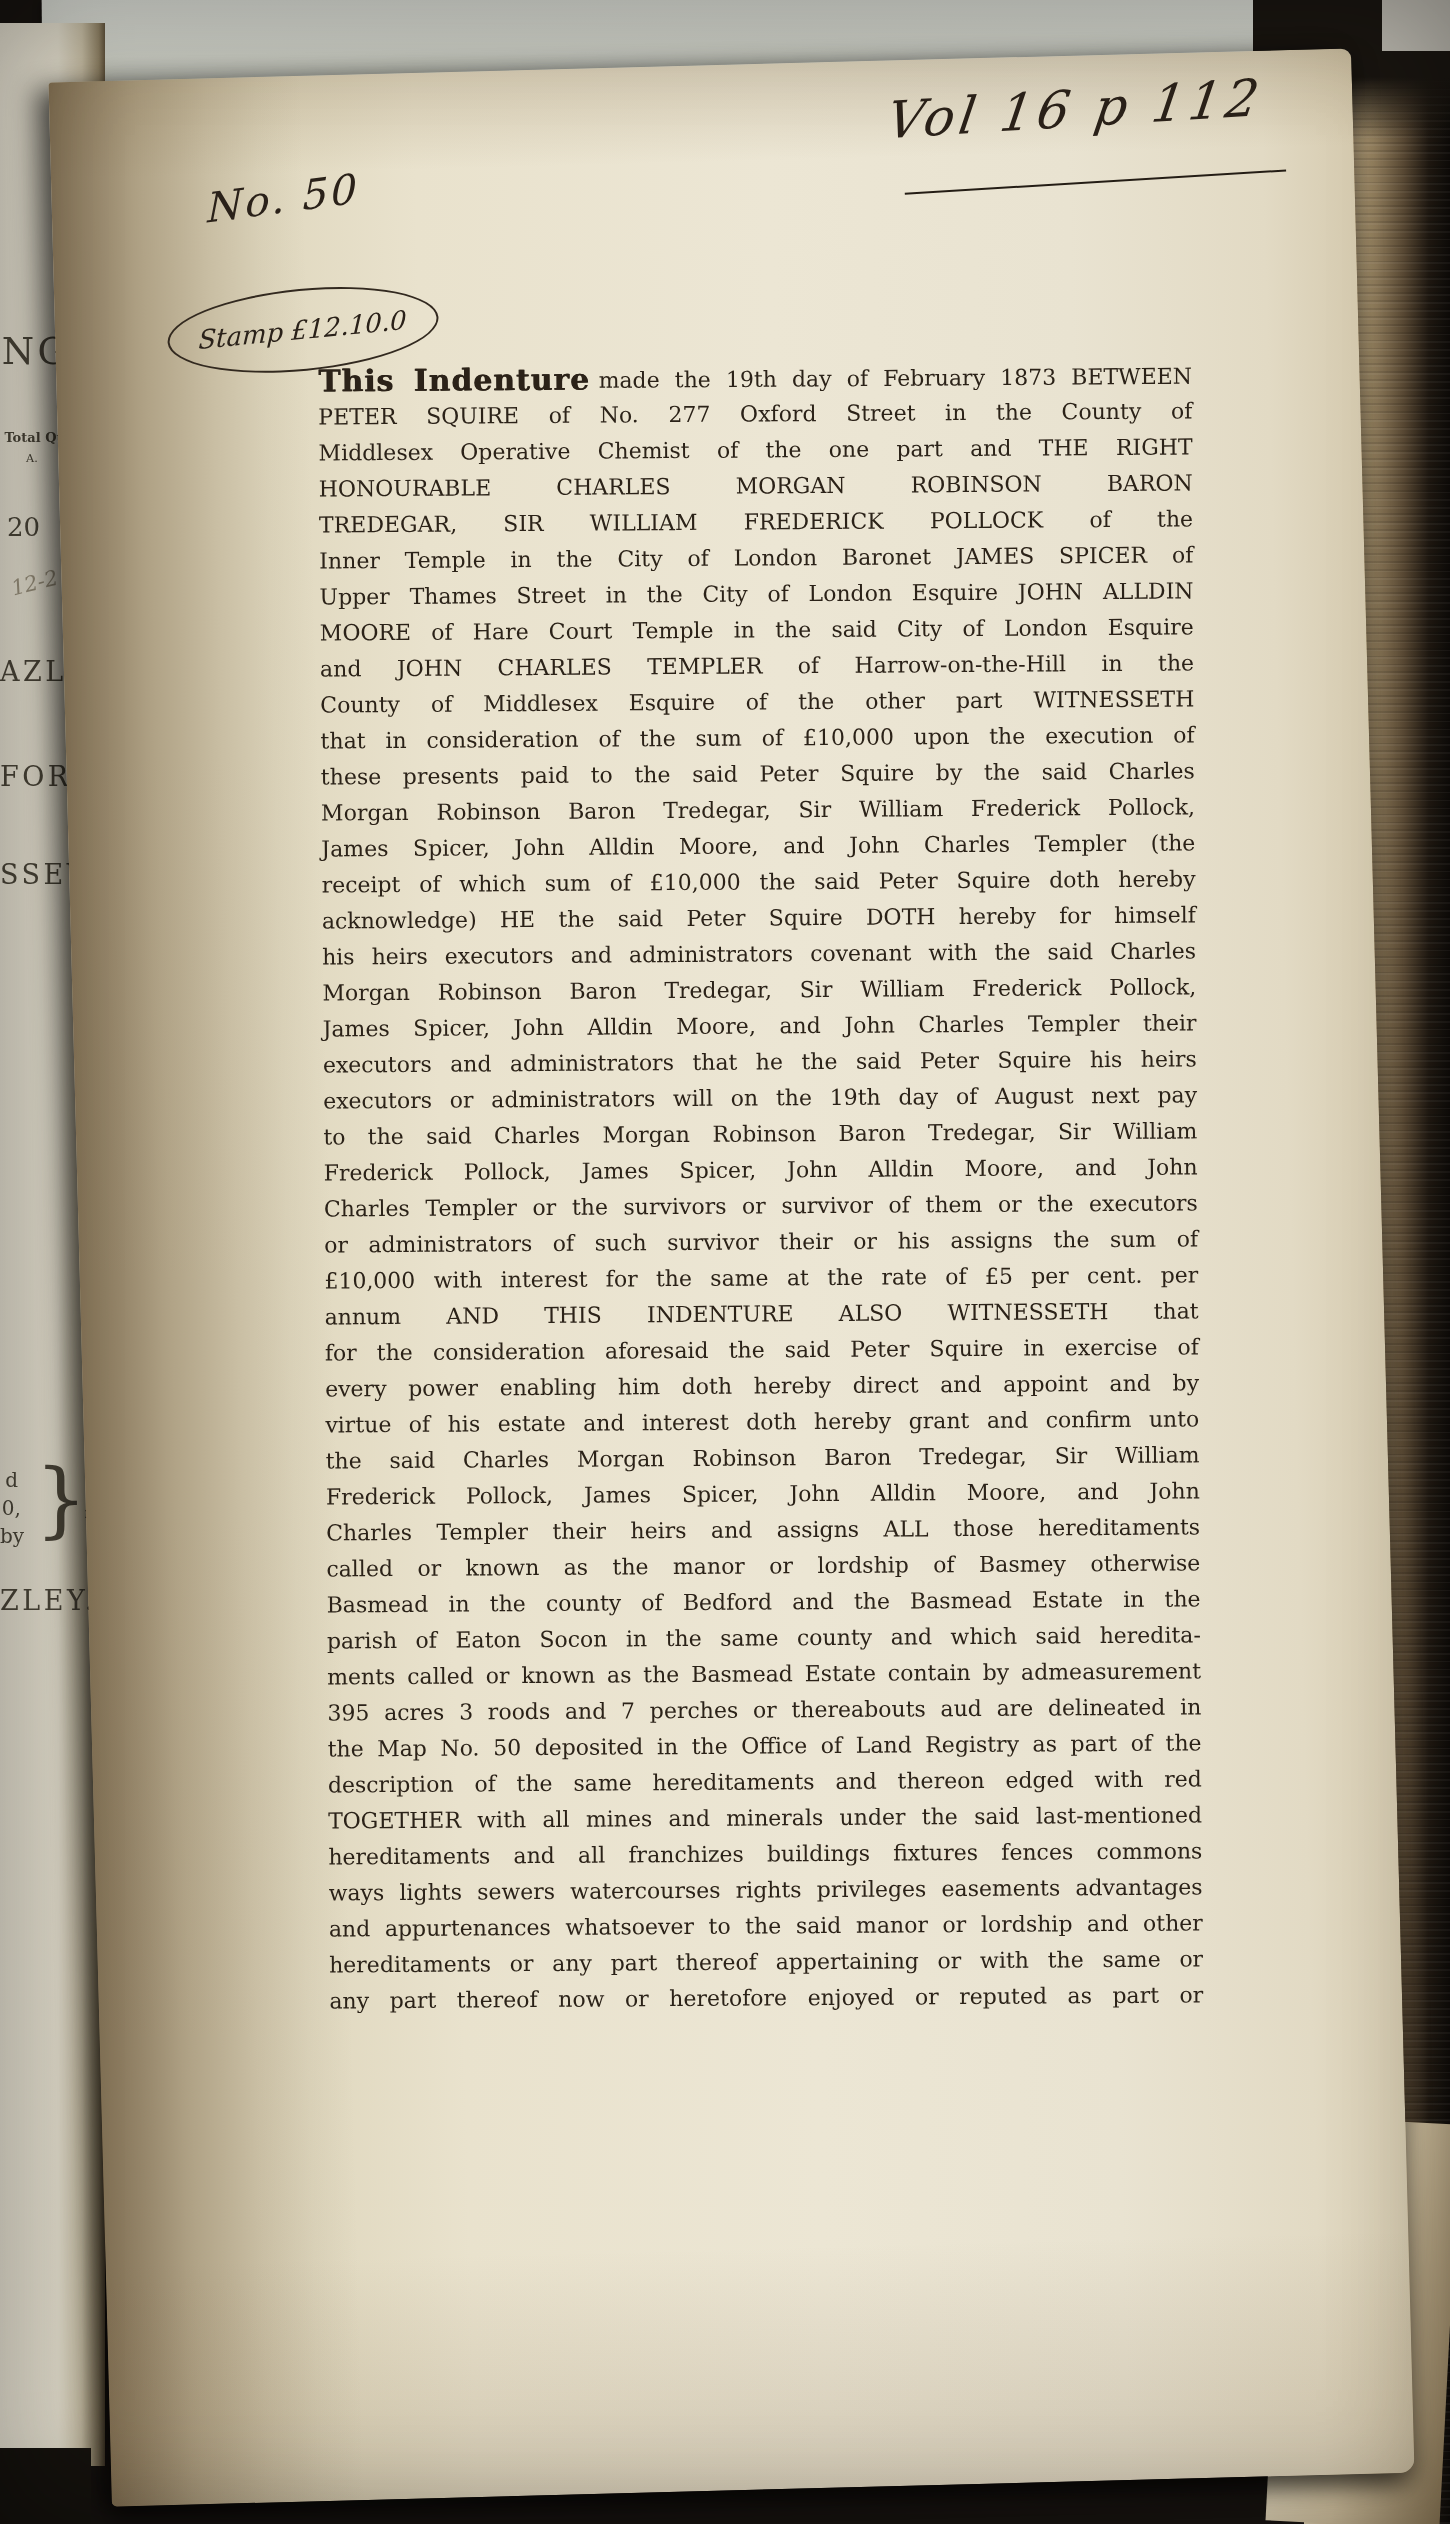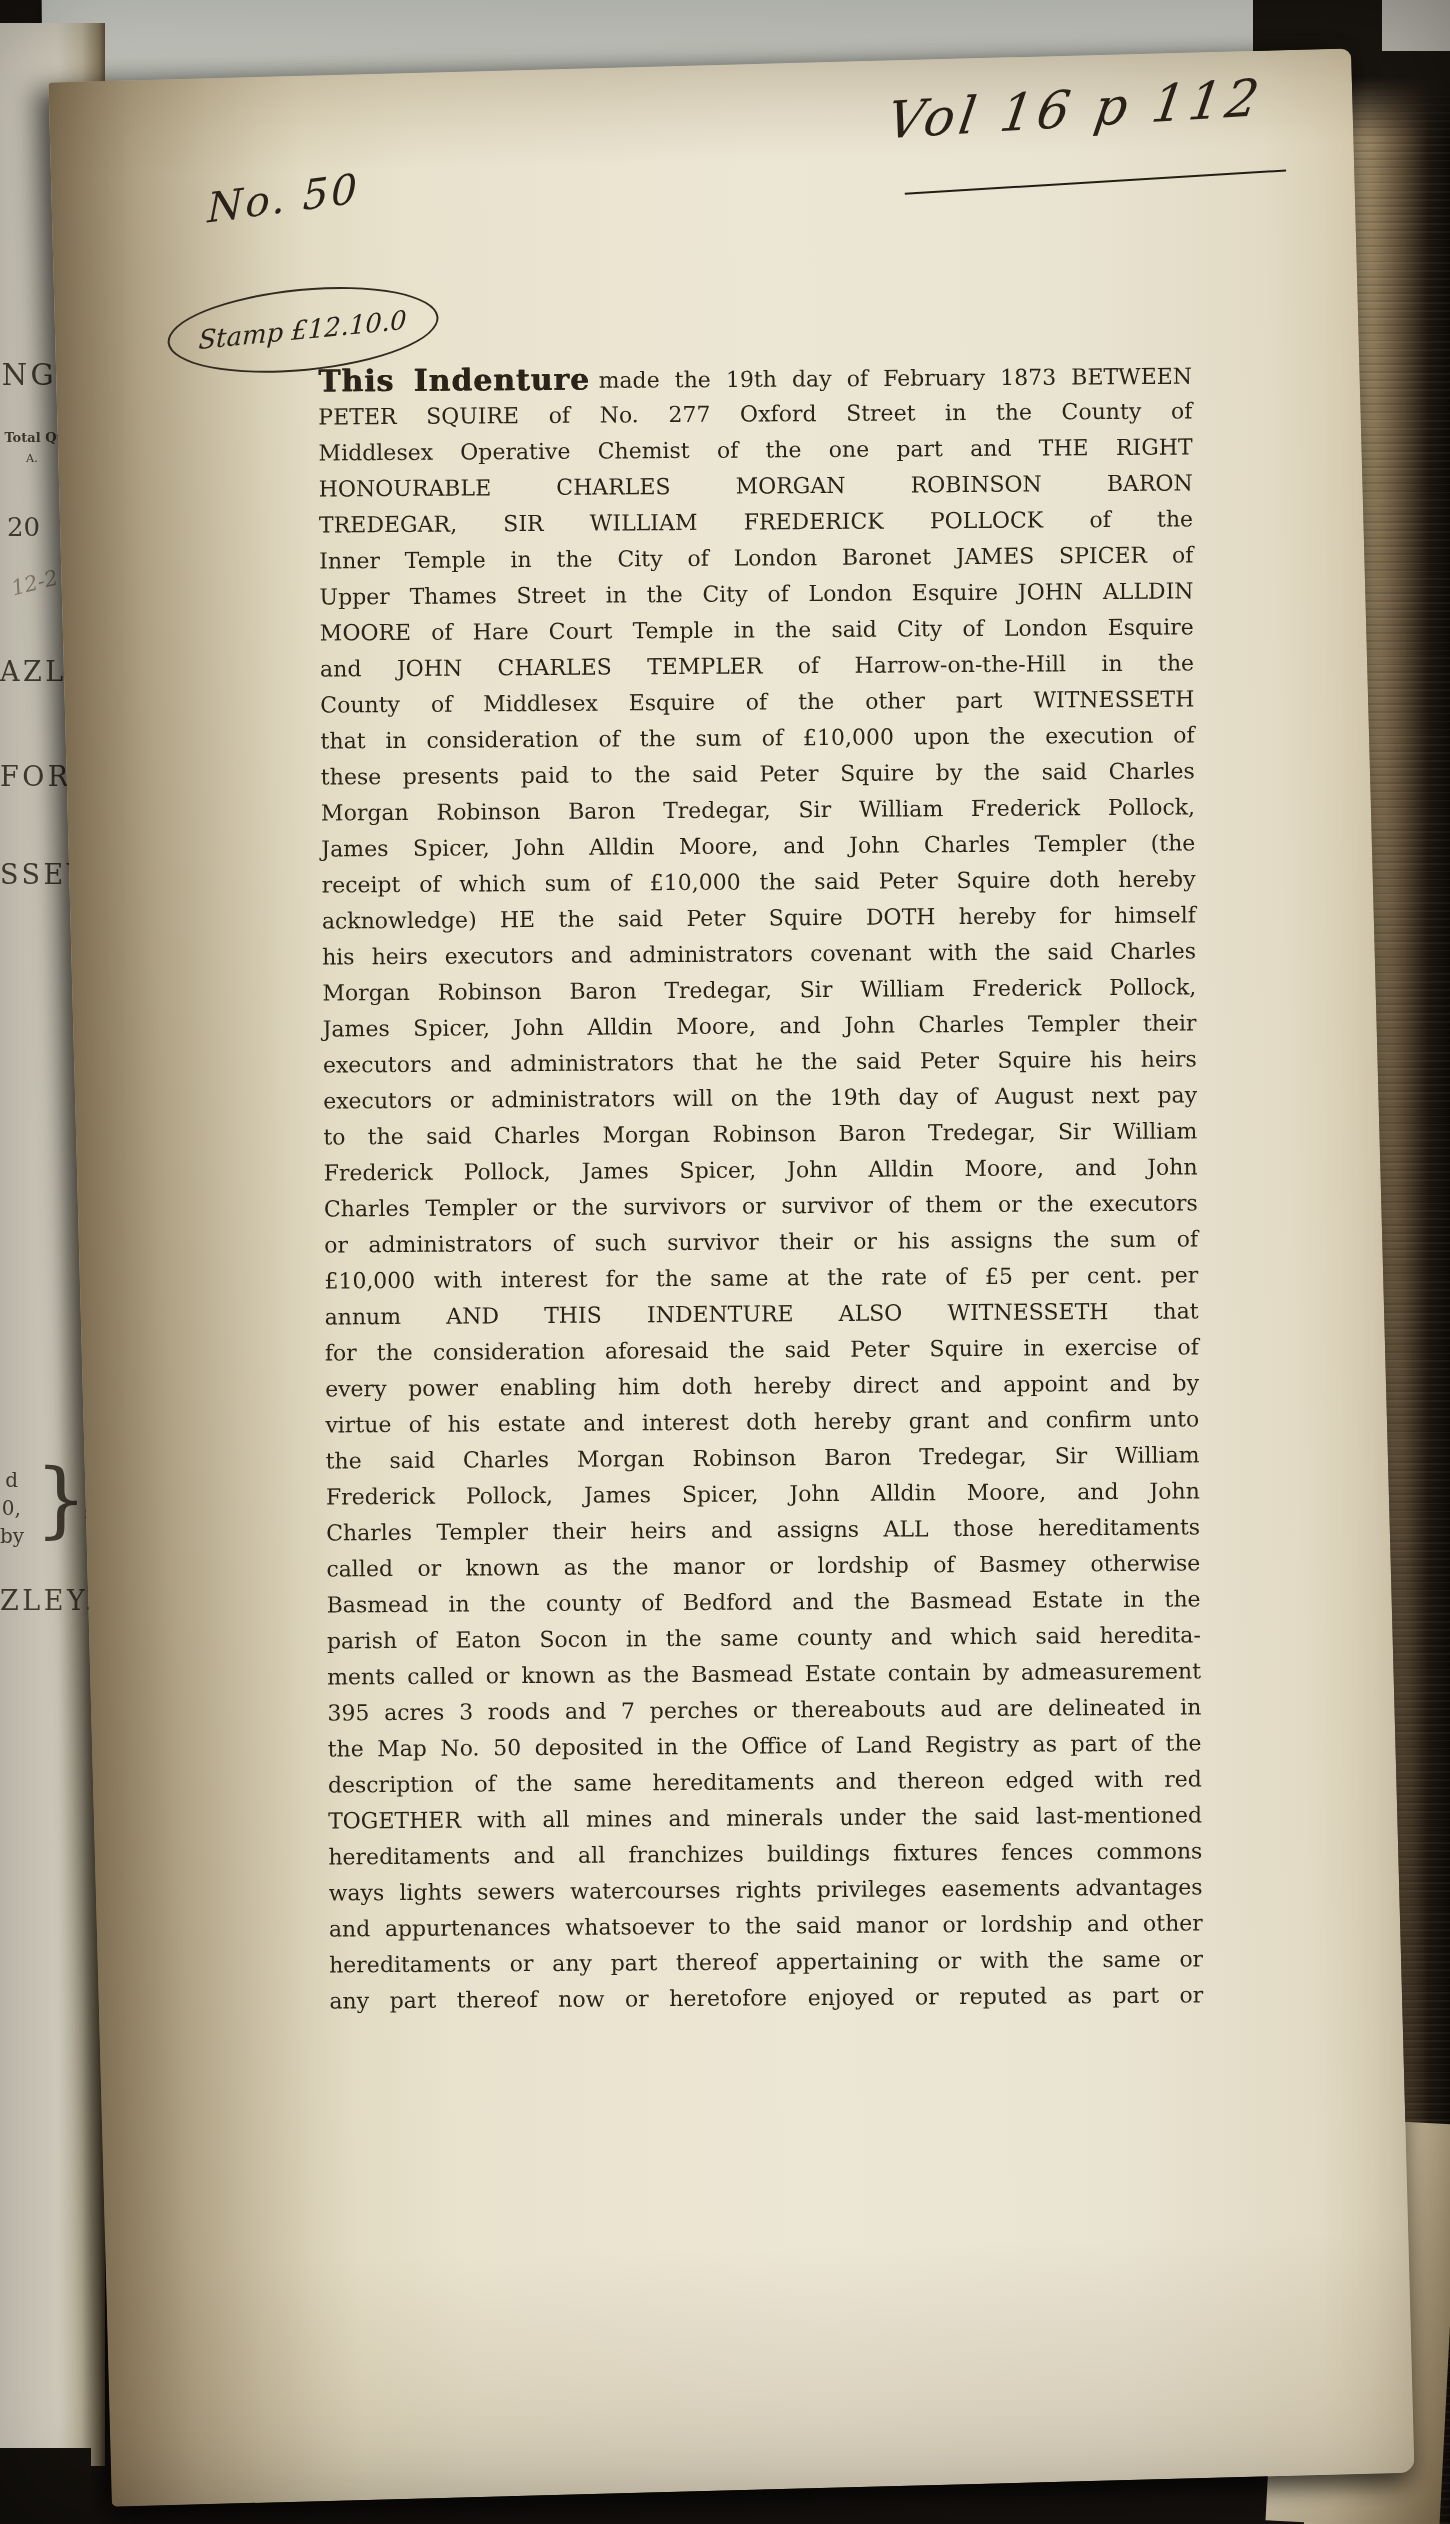--- a/index.html
+++ b/index.html
@@ -24,21 +24,21 @@
 
   
   #bottom-right-curl{position:absolute;left:1276px;top:2120px;width:174px;height:405px;
     background:linear-gradient(100deg,#e7dfc7,#ccbc9b 55%,#8d7957);transform:rotate(3deg)}
 
   
   #left-page{position:absolute;left:0;top:23px;width:105px;height:2443px;overflow:hidden;
     background:linear-gradient(90deg,#ddd8c9 0%,#d7d2c2 55%,#bdb49c 78%,#877a5f 94%,#5a4d38 100%);
     color:#464135}
   .frag{position:absolute;white-space:nowrap}
-  #frag-ng{left:1.7px;top:335px;font-size:29px;letter-spacing:3.5px}
+  #frag-ng{left:1.7px;top:307px;font-size:37px;letter-spacing:3.5px}
   #frag-total{left:4.4px;top:407px;font-size:13px;font-weight:bold}
   #frag-col-a{left:26px;top:429px;font-size:11.3px}
   #frag-col-r{left:70px;top:429px;font-size:11.3px}
   #frag-12{left:7px;top:489px;font-size:26px}
   #frag-2{left:66px;top:489px;font-size:26px}
   .ghost-hand{font-style:italic;color:rgba(85,74,52,.55)}
   #frag-hand1{left:10.5px;top:548px;font-size:21px;transform:rotate(-14deg)}
   #frag-hand2{left:80px;top:527px;font-size:15px}
   #frag-hand3{left:77px;top:553px;font-size:15px}
   #frag-azley{left:0;top:633px;font-size:27px;letter-spacing:3.5px}

